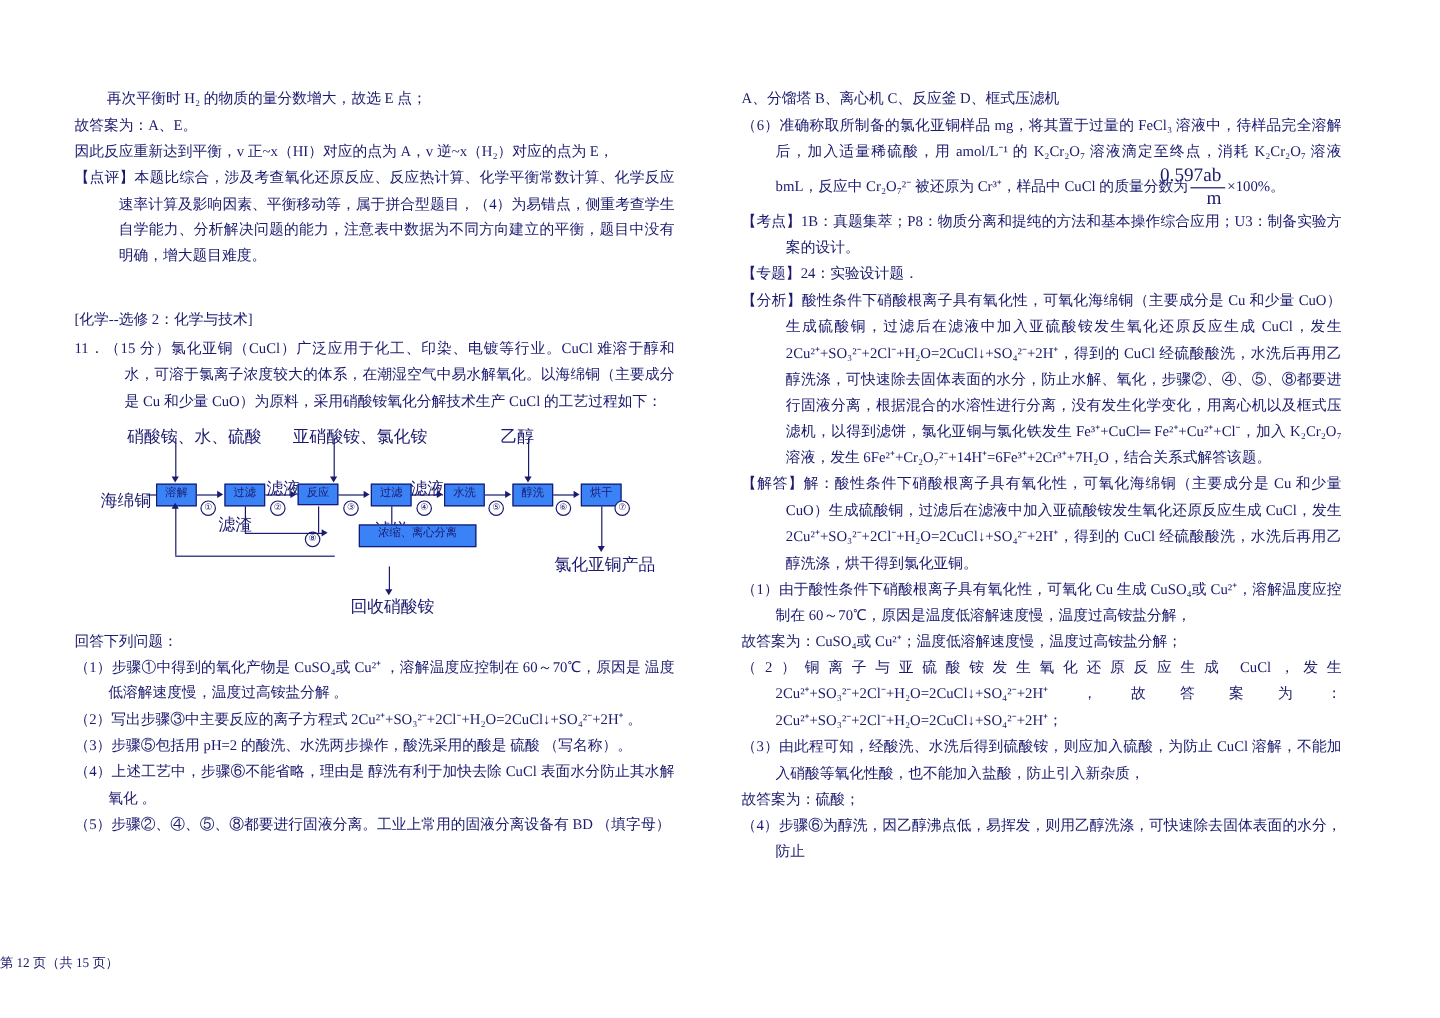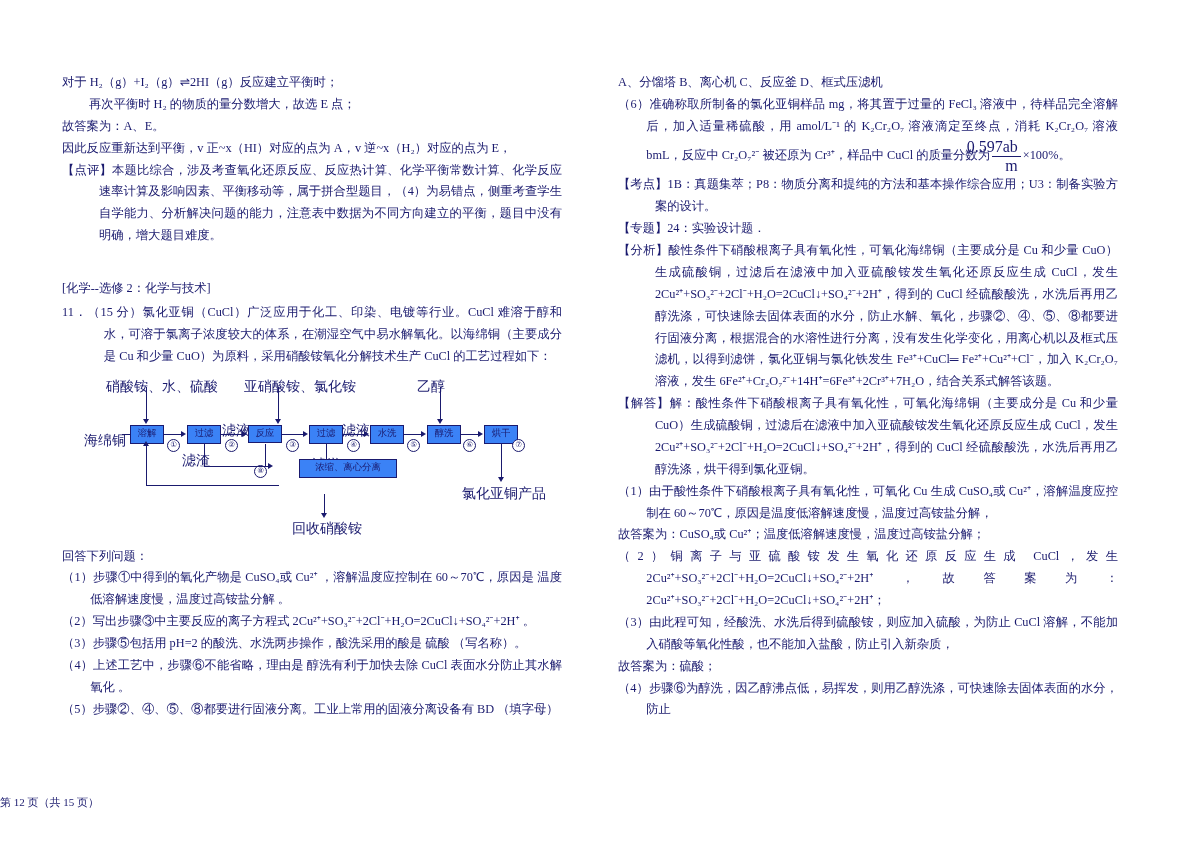--- a/index.html
+++ b/index.html
@@ -62,21 +62,20 @@
   .ar-u{border-left:3px solid transparent;border-right:3px solid transparent;border-bottom:5px solid #1a1a6e;}
   .circ{position:absolute;width:11px;height:11px;border:1px solid #1a1a6e;border-radius:50%;
         font-size:7.5px;text-align:center;line-height:10px;background:#fff;}
 </style>
 </head>
 <body>
 
 <div class="page">
 
   <div class="col left">
-    <p class="ind1">对于 H₂（g）+I₂（g）⇌2HI（g）反应建立平衡时；</p>
     <p class="ind3">再次平衡时 H₂ 的物质的量分数增大，故选 E 点；</p>
     <p class="ind1">故答案为：A、E。</p>
     <p class="ind1">因此反应重新达到平衡，v 正~x（HI）对应的点为 A，v 逆~x（H₂）对应的点为 E，</p>
     <p class="tagline">【点评】本题比综合，涉及考查氧化还原反应、反应热计算、化学平衡常数计算、化学反应速率计算及影响因素、平衡移动等，属于拼合型题目，（4）为易错点，侧重考查学生自学能力、分析解决问题的能力，注意表中数据为不同方向建立的平衡，题目中没有明确，增大题目难度。</p>
 
     <div class="gapbig"></div>
     <p class="sec-title">[化学--选修 2：化学与技术]</p>
     <p class="hang2">11．（15 分）氯化亚铜（CuCl）广泛应用于化工、印染、电镀等行业。CuCl 难溶于醇和水，可溶于氯离子浓度较大的体系，在潮湿空气中易水解氧化。以海绵铜（主要成分是 Cu 和少量 CuO）为原料，采用硝酸铵氧化分解技术生产 CuCl 的工艺过程如下：</p>
 
     <div class="diagram">

